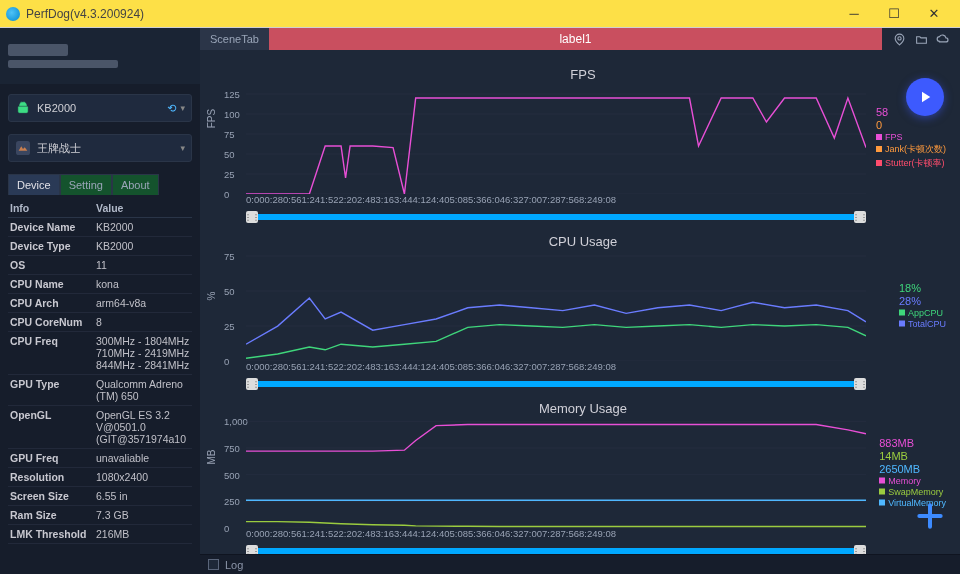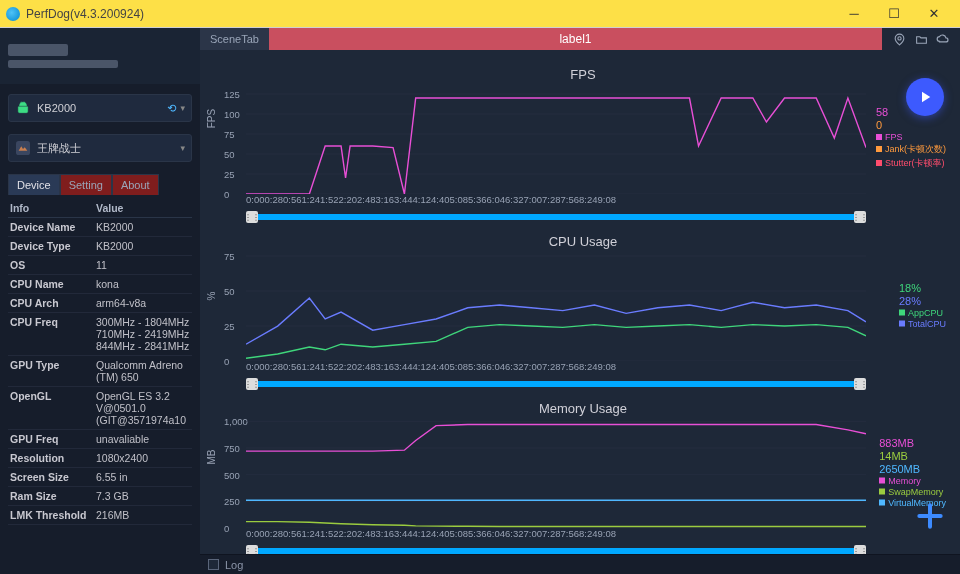--- a/index.html
+++ b/index.html
@@ -60,21 +60,21 @@
     cursor:pointer;
   }
   .selectbox .icon { width:16px; height:16px; margin-right:6px; display:flex; align-items:center; justify-content:center; }
   .selectbox .label { flex:1; font-size:11px; color:#d0d0d6; }
   .selectbox .caret { color:#888; font-size:9px; margin-left:4px; }
   .tabs {
     display:flex; gap:0; margin: 6px 8px 0 8px;
   }
   .tab {
     padding: 4px 8px; font-size:11px; color:#9aa5b8; cursor:pointer;
-    background:#7f1d1d;
+    background:#14532d;
     border:1px solid #2a3548;
     border-bottom:none;
   }
   .tab.active { background:#2a3a56; color:#e0e0e6; }
   .info-table { margin: 4px 8px; border-collapse: collapse; width: calc(100% - 16px); font-size:10.5px; }
   .info-table th { text-align:left; color:#b0b8c8; padding:3px 2px; border-bottom:1px solid #2a3548; font-weight:bold; }
   .info-table td { padding:3px 2px; vertical-align:top; color:#c0c0c8; border-bottom:1px solid #22293a; }
   .info-table td.k { color:#c8c8d0; width:86px; font-weight:bold; }
 
   
@@ -179,20 +179,24 @@
             <td class="k">OS</td>
             <td style="white-space: pre-line;">11</td>
           </tr>
           <tr>
             <td class="k">CPU Name</td>
             <td style="white-space: pre-line;">kona</td>
           </tr>
           <tr>
             <td class="k">CPU Arch</td>
             <td style="white-space: pre-line;">arm64-v8a</td>
+          </tr>
+          <tr>
+            <td class="k">CPU CoreNum</td>
+            <td style="white-space: pre-line;">8</td>
           </tr>
           <tr>
             <td class="k">CPU Freq</td>
             <td style="white-space: pre-line;">300MHz - 1804MHz
 710MHz - 2419MHz
 844MHz - 2841MHz</td>
           </tr>
           <tr>
             <td class="k">GPU Type</td>
             <td style="white-space: pre-line;">Qualcomm Adreno (TM) 650</td>

